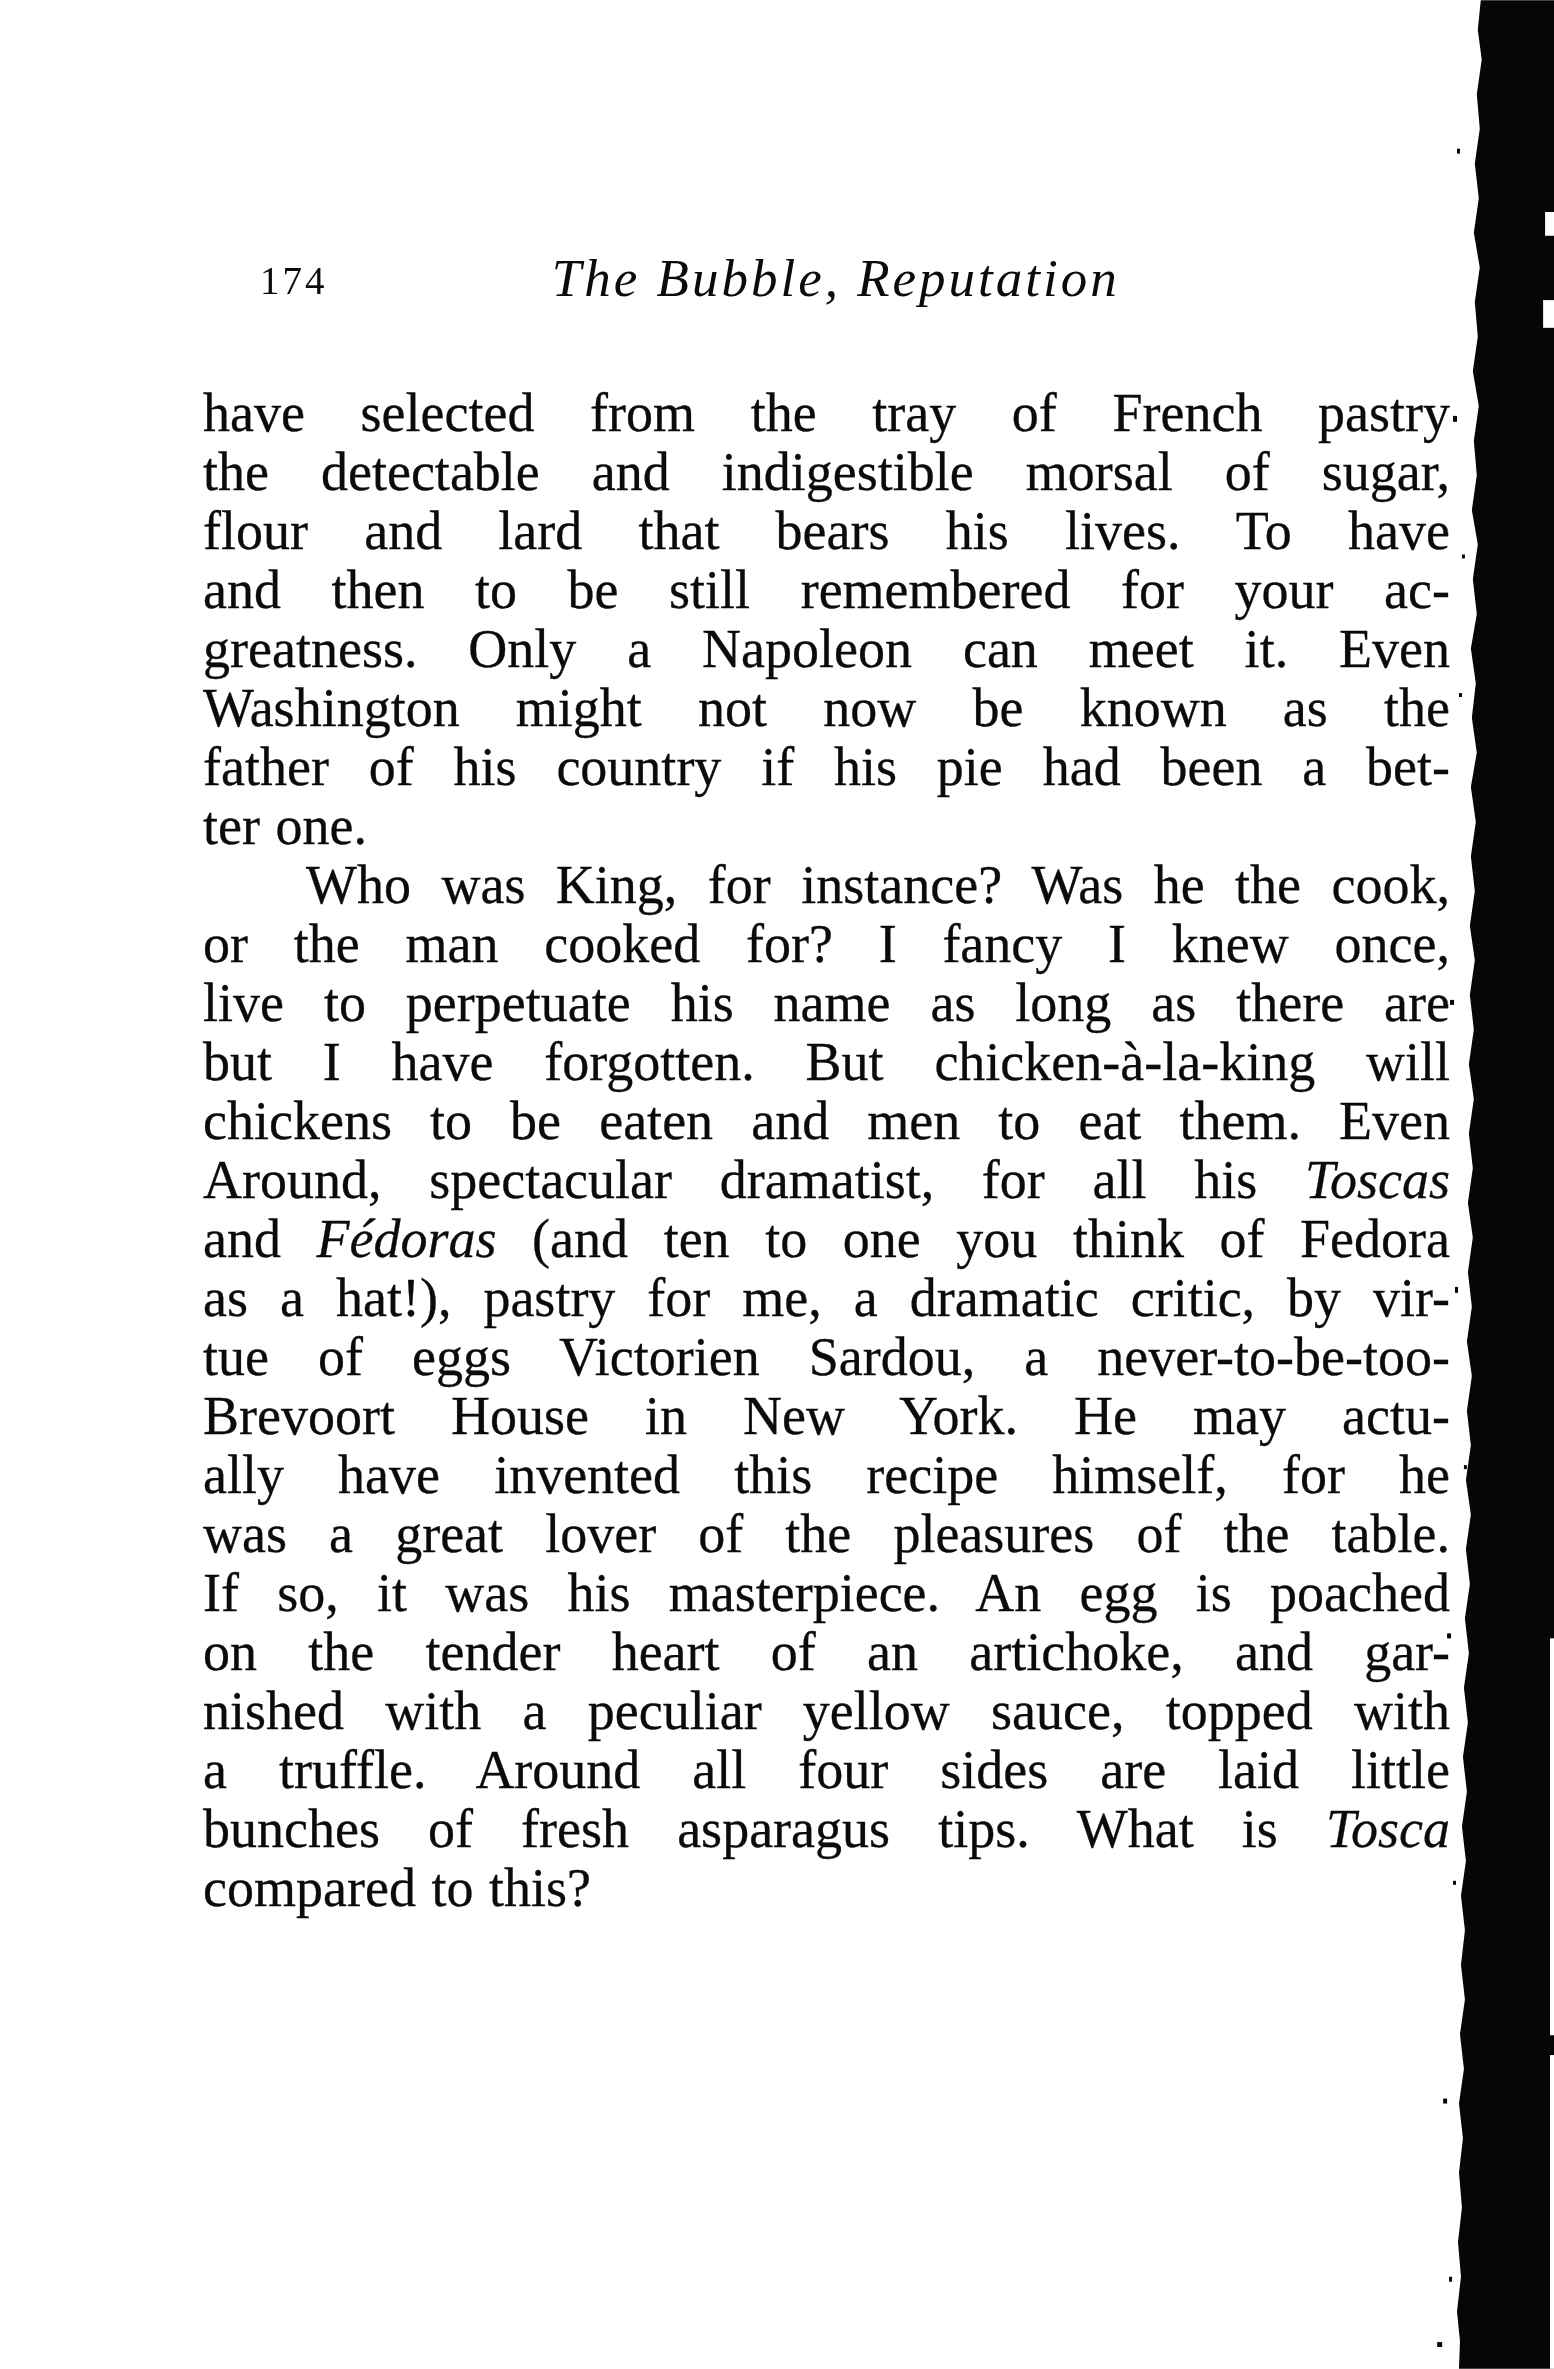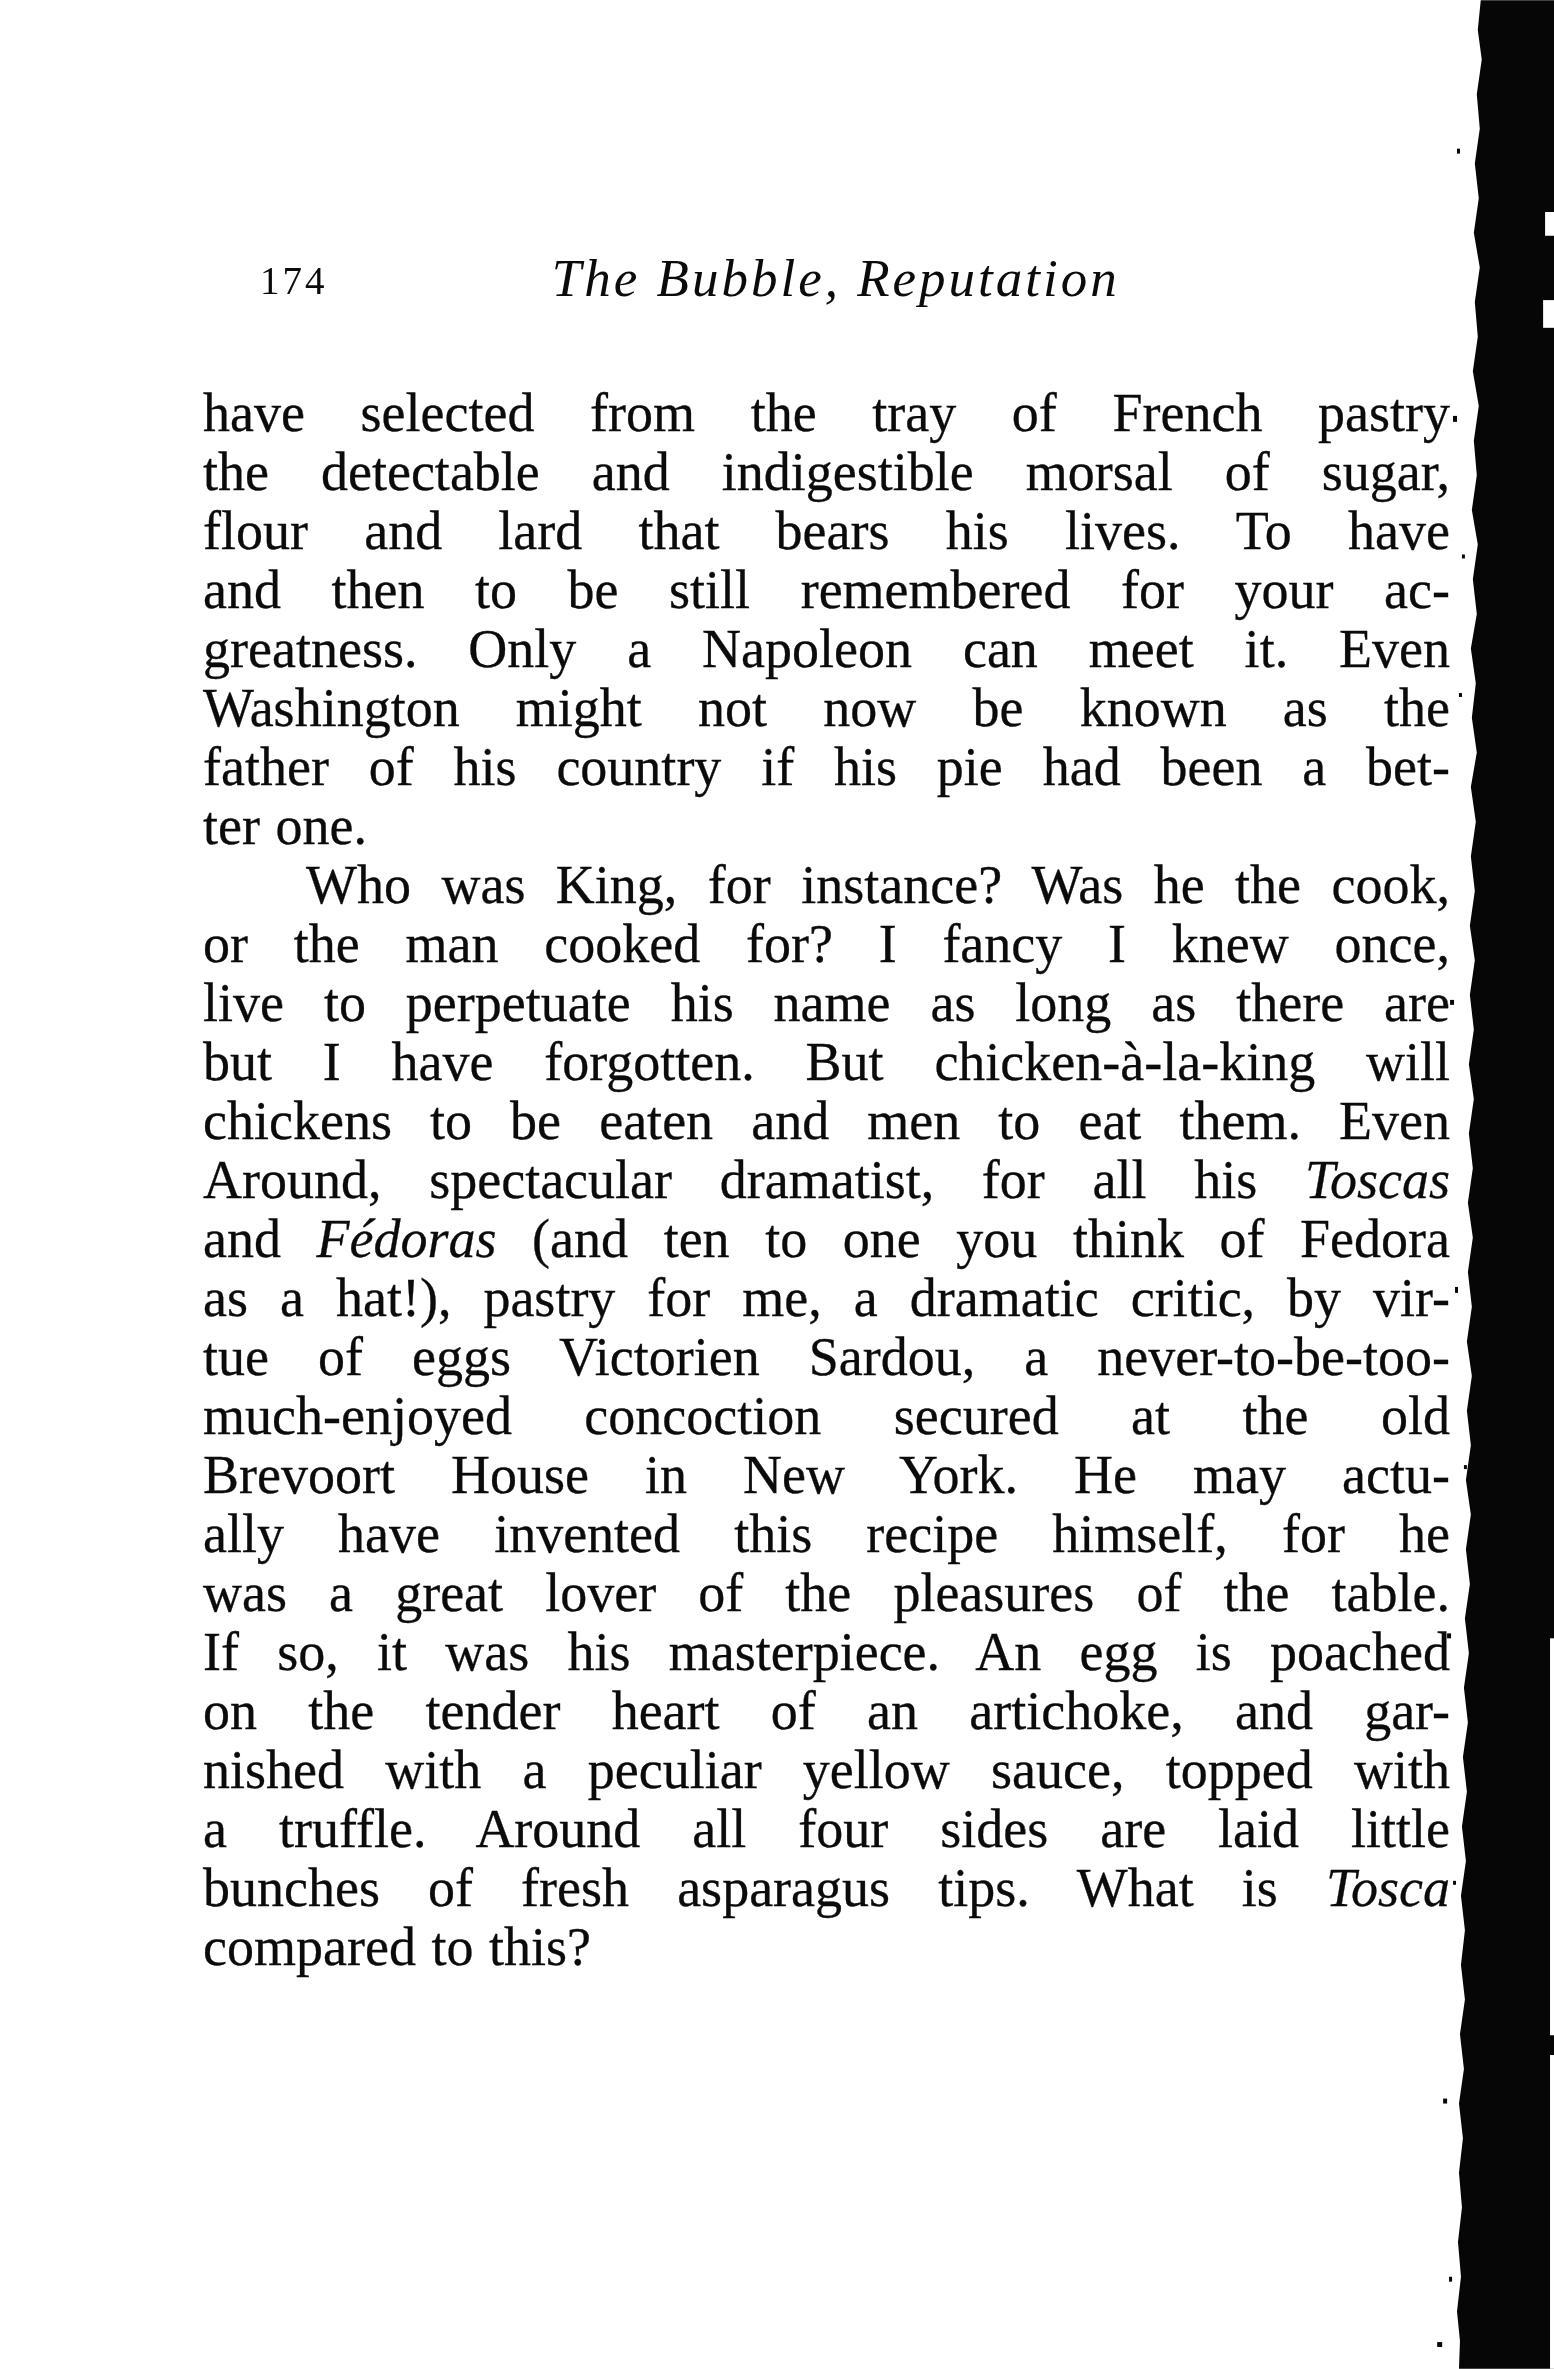--- a/index.html
+++ b/index.html
@@ -64,21 +64,20 @@
       <div class="para">
         <div class="line indent"><span>Who was King, for instance? Was he the cook,</span></div>
         <div class="line"><span>or the man cooked for? I fancy I knew once,</span></div>
         <div class="line"><span>live to perpetuate his name as long as there are</span></div>
         <div class="line"><span>but I have forgotten. But chicken-à-la-king will</span></div>
         <div class="line"><span>chickens to be eaten and men to eat them. Even</span></div>
         <div class="line"><span>Around, spectacular dramatist, for all his </span><i>Toscas</i></div>
         <div class="line"><span>and </span><i>Fédoras</i><span> (and ten to one you think of Fedora</span></div>
         <div class="line"><span>as a hat!), pastry for me, a dramatic critic, by vir-</span></div>
         <div class="line"><span>tue of eggs Victorien Sardou, a never-to-be-too-</span></div>
-        <div class="line"><span>much-enjoyed concoction secured at the old</span></div>
         <div class="line"><span>Brevoort House in New York. He may actu-</span></div>
         <div class="line"><span>ally have invented this recipe himself, for he</span></div>
         <div class="line"><span>was a great lover of the pleasures of the table.</span></div>
         <div class="line"><span>If so, it was his masterpiece. An egg is poached</span></div>
         <div class="line"><span>on the tender heart of an artichoke, and gar-</span></div>
         <div class="line"><span>nished with a peculiar yellow sauce, topped with</span></div>
         <div class="line"><span>a truffle. Around all four sides are laid little</span></div>
         <div class="line"><span>bunches of fresh asparagus tips. What is </span><i>Tosca</i></div>
         <div class="line last"><span>compared to this?</span></div>
       </div>

